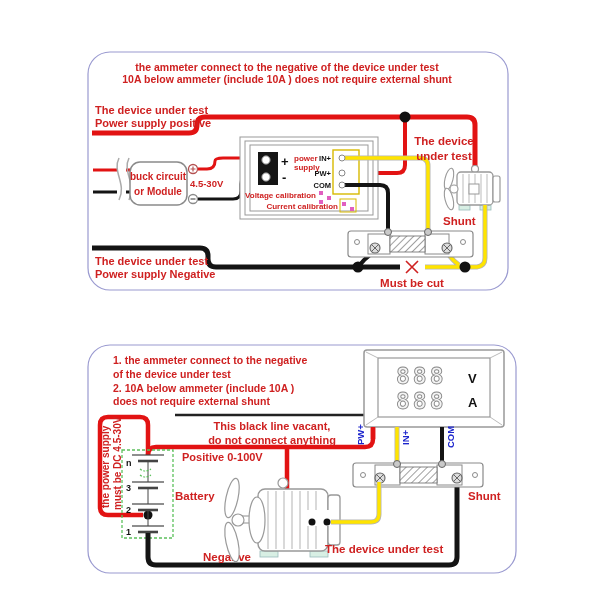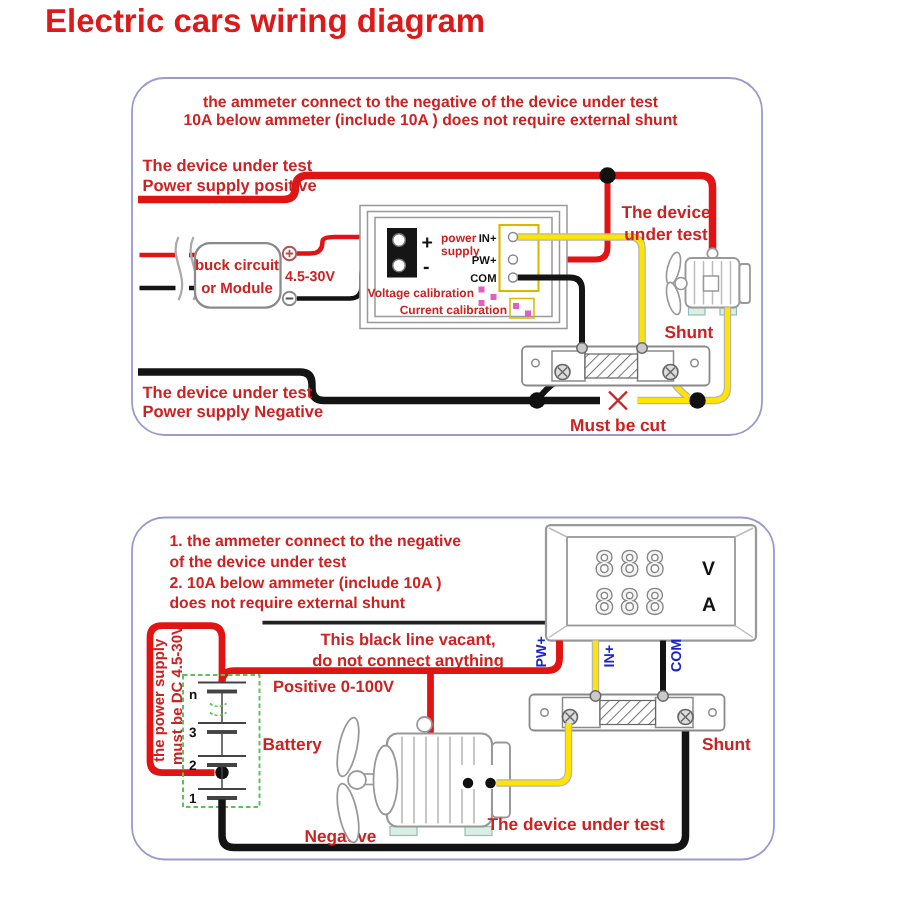--- a/index.html
+++ b/index.html
@@ -17,21 +17,20 @@
   .rtxt{fill:#cf2121;font-weight:bold;}
   .blk{fill:#111;font-weight:bold;}
   .blue{fill:#1c25cc;font-weight:bold;}
   .seg{font-family:"DejaVu Sans Mono",monospace;font-weight:bold;fill:#f4f4f4;stroke:#868686;stroke-width:0.9;letter-spacing:3px;}
 </style>
 </head>
 <body>
 
 <div class="stage">
 
-  <div id="main-title" class="title-red">Electric cars wiring diagram</div>
 
   <svg id="svg-d1" width="430" height="247" viewBox="0 0 430 247">
     <defs>
       <pattern id="hatch1" patternUnits="userSpaceOnUse" width="5" height="5" patternTransform="rotate(45)">
         <rect width="5" height="5" fill="#fff"></rect>
         <line x1="0" y1="0" x2="0" y2="5" stroke="#777" stroke-width="1.4"></line>
       </pattern>
     </defs>
 
     <rect x="3" y="4" width="420" height="238" rx="22" fill="#fff" stroke="#9a9ad0" stroke-width="1.2"></rect>

